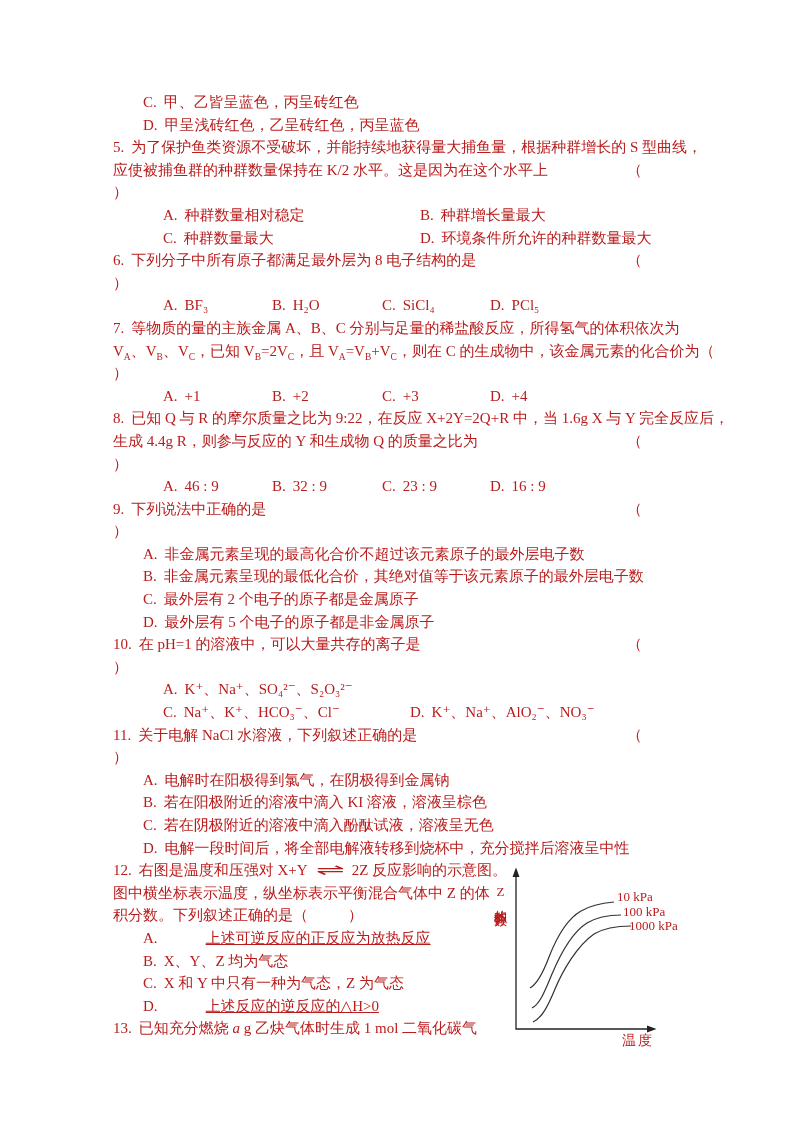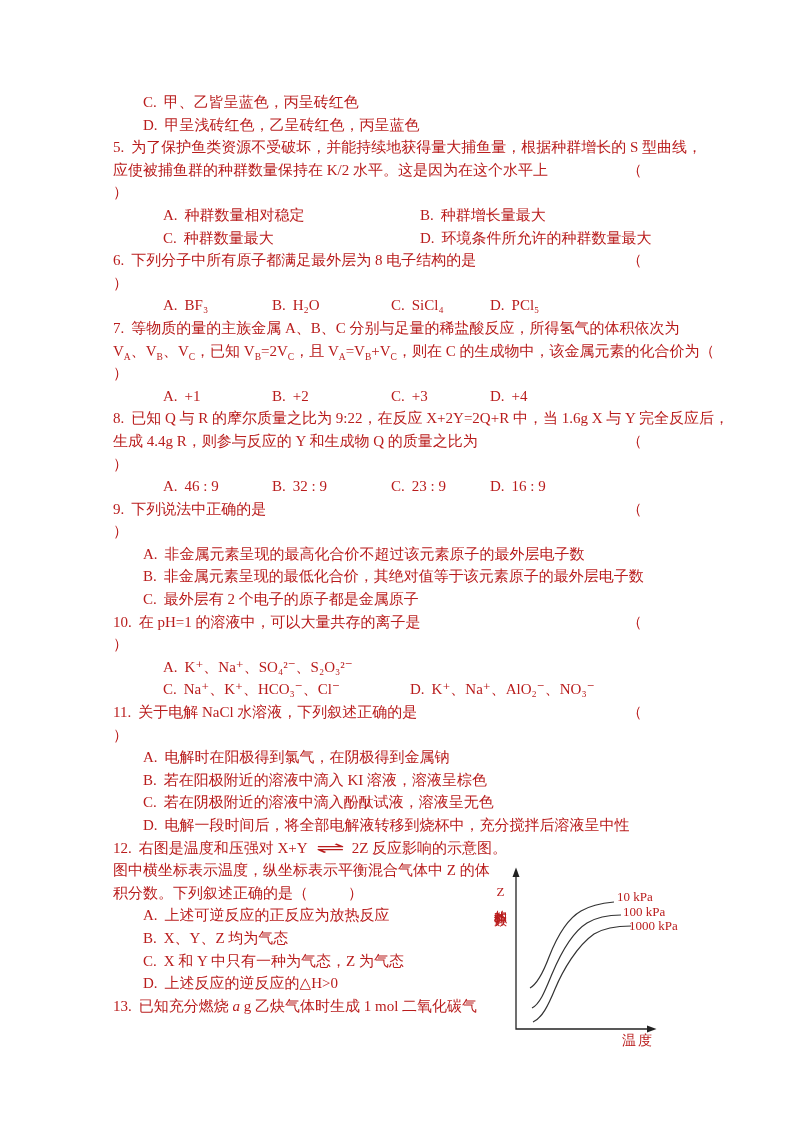--- a/index.html
+++ b/index.html
@@ -4,25 +4,25 @@
 <style>
   html,body{margin:0;padding:0;background:#fff;}
   .page{position:relative;width:794px;height:1123px;background:#ffffff;overflow:hidden;
         font-family:"Liberation Serif","DejaVu Serif",serif;color:#b91c1c;}
   .content{position:absolute;left:113px;top:91px;width:568px;font-size:15px;}
   .line{position:relative;height:22.6px;line-height:22.6px;white-space:nowrap;}
   .ind{padding-left:30px;}
   .lab{margin-right:7px;}
   .paren{position:absolute;left:514px;top:0;}
   .pos{position:absolute;top:0;margin-left:20px;}
-  .p0{left:30px}.p1{left:139px}.p2{left:258px}.p3{left:357px}
+  .p0{left:30px}.p1{left:139px}.p2{left:249px}.p3{left:357px}
   .q5b{left:287px}
   .q10b{left:277px}
   sub{font-size:9.5px;line-height:0;}
-  .u{}
+  .u{text-decoration:underline;margin-left:41px;}
   .i{font-style:italic;}
   .gap{display:inline-block;width:40px;}
   .eq{display:inline-block;width:44px;text-align:center;transform:scaleX(2.3);
       font-family:"DejaVu Sans",sans-serif;}
   
   .figure{position:absolute;left:490px;top:866px;width:230px;height:200px;}
   .figure svg{position:absolute;left:0;top:0;}
   .ylab{position:absolute;left:3px;top:18px;writing-mode:vertical-rl;text-orientation:upright;
         font-size:13px;letter-spacing:1px;line-height:14px;}
   .clab{position:absolute;font-size:13px;line-height:13px;white-space:nowrap;}
@@ -79,20 +79,21 @@
       <span class="pos p1"><span class="lab">B.</span><span>32 : 9</span></span>
       <span class="pos p2"><span class="lab">C.</span><span>23 : 9</span></span>
       <span class="pos p3"><span class="lab">D.</span><span>16 : 9</span></span>
     </div>
 
     <div class="line"><span class="lab">9.</span><span>下列说法中正确的是</span><span class="paren">（</span></div>
     <div class="line"><span>）</span></div>
     <div class="line ind"><span class="lab">A.</span><span>非金属元素呈现的最高化合价不超过该元素原子的最外层电子数</span></div>
     <div class="line ind"><span class="lab">B.</span><span>非金属元素呈现的最低化合价，其绝对值等于该元素原子的最外层电子数</span></div>
     <div class="line ind"><span class="lab">C.</span><span>最外层有 2 个电子的原子都是金属原子</span></div>
+    <div class="line ind"><span class="lab">D.</span><span>最外层有 5 个电子的原子都是非金属原子</span></div>
 
     <div class="line"><span class="lab">10.</span><span>在 pH=1 的溶液中，可以大量共存的离子是</span><span class="paren">（</span></div>
     <div class="line"><span>）</span></div>
     <div class="line">
       <span class="pos p0"><span class="lab">A.</span><span>K⁺、Na⁺、SO₄²⁻、S₂O₃²⁻</span></span>
     </div>
     <div class="line">
       <span class="pos p0"><span class="lab">C.</span><span>Na⁺、K⁺、HCO₃⁻、Cl⁻</span></span>
       <span class="pos q10b"><span class="lab">D.</span><span>K⁺、Na⁺、AlO₂⁻、NO₃⁻</span></span>
     </div>

